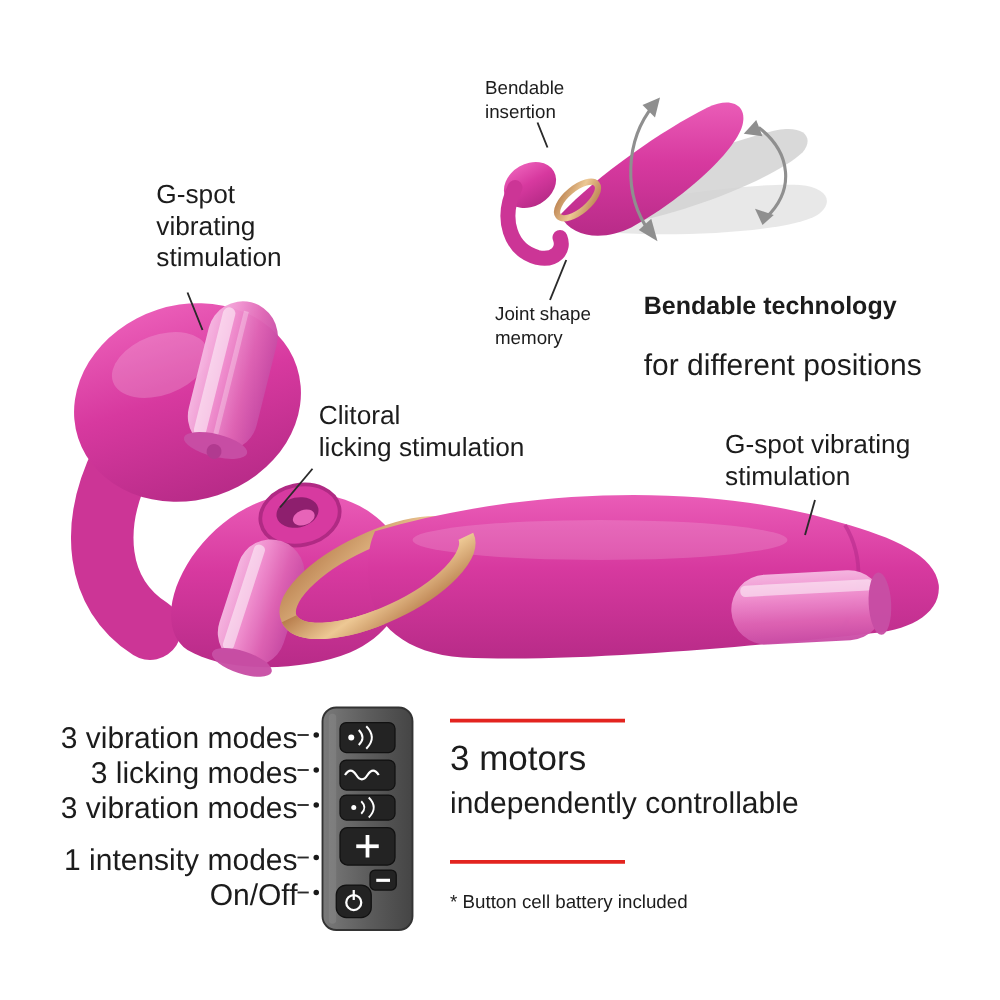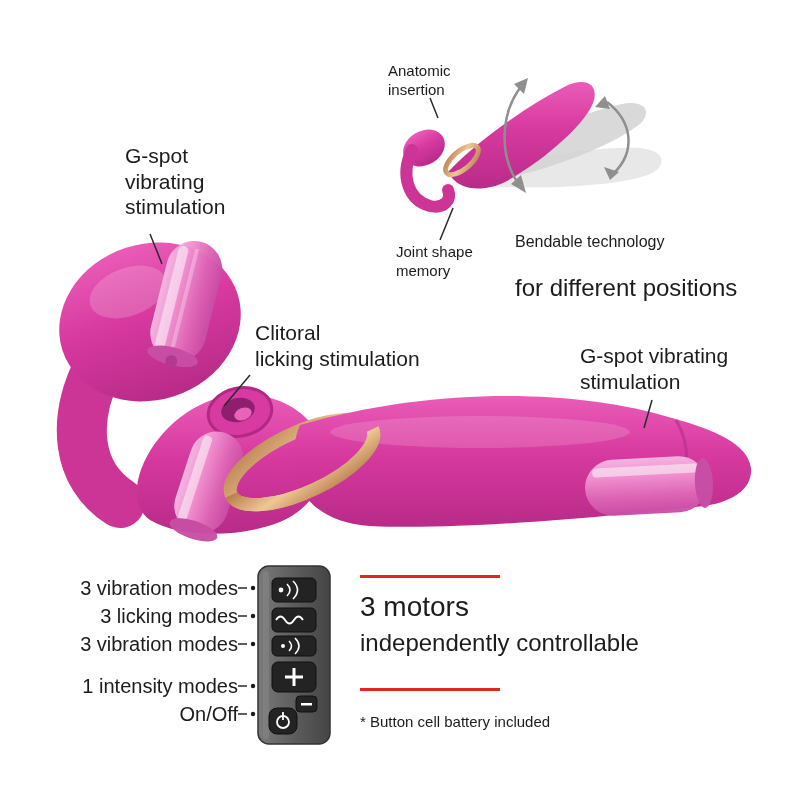--- a/index.html
+++ b/index.html
@@ -12,26 +12,26 @@
     overflow:hidden;
   }
   .stage{position:absolute;left:0;top:0;width:800px;height:800px}
   .label{
     position:absolute;
     white-space:pre-line;
     line-height:1.22;
   }
   .lbl-feature{font-size:21px}
   .lbl-small{font-size:15px;line-height:1.25}
-  .bendable-title{font-size:16px;font-weight:normal;line-height:1.3}
+  .bendable-title{font-size:20px;font-weight:bold;line-height:1.3}
   .bendable-sub{font-size:24px;line-height:1.3}
   .mode-label{
     position:absolute;
     right:562px;
-    font-size:20px;
+    font-size:24px;
     white-space:nowrap;
     text-align:right;
   }
   .red-line{
     position:absolute;
     left:360px;
     width:140px;
     height:3px;
     background:#e3241f;
   }
@@ -205,21 +205,21 @@
         <line x1="283" y1="712" x2="283" y2="720"></line>
       </g>
     </g>
   </g>
 </svg>
 
 <div class="label lbl-feature" style="left:125px;top:143px">G-spot
 vibrating
 stimulation</div>
 
-<div class="label lbl-small" style="left:388px;top:62px">Anatomic
+<div class="label lbl-small" style="left:388px;top:62px">Bendable
 insertion</div>
 
 <div class="label lbl-small" style="left:396px;top:243px">Joint shape
 memory</div>
 
 <div class="label" style="left:515px;top:212px">
   <div class="bendable-title">Bendable technology</div>
   <div class="bendable-sub">for different positions</div>
 </div>
 

